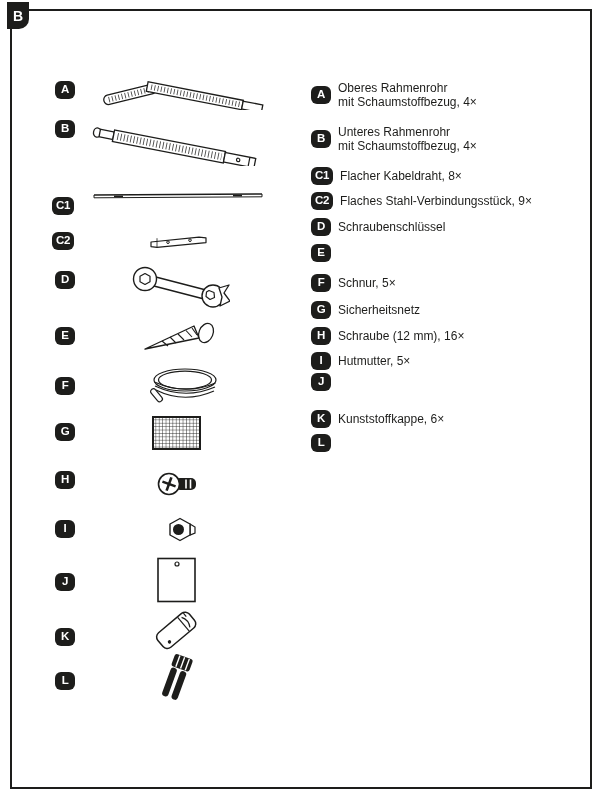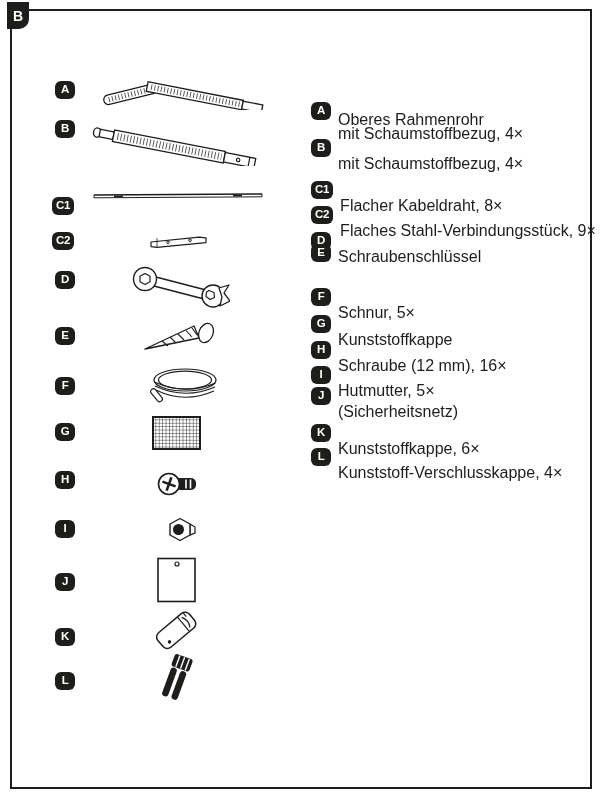--- a/index.html
+++ b/index.html
@@ -17,21 +17,21 @@
   }
   .badge {
     display:inline-flex; align-items:center; justify-content:center;
     min-width:20px; height:18px; padding:0 4px; border-radius:6px;
     background:#1d1d1b; color:#fff; font-size:11.5px; font-weight:bold;
     letter-spacing:-0.3px; line-height:1;
   }
   .part-badge { position:absolute; }
   .part-art { position:absolute; }
   .legend-row { position:absolute; left:311px; display:flex; align-items:center; gap:7px; }
-  .legend-text { font-size:16px; line-height:14px;margin-top:32px; }
+  .legend-text { font-size:12px; line-height:14px; }
   .l1, .l2 { display:block; white-space:nowrap; }
   .l2:empty { display:none; }
   svg { display:block; }
 </style>
 </head>
 <body>
 
 <div class="page">
   <div class="frame"></div>
   <div class="corner-badge">B</div>
@@ -207,20 +207,21 @@
   <div class="legend-row" style="top:81px">
     <span class="badge">A</span>
     <span class="legend-text">
       <span class="l1">Oberes Rahmenrohr</span>
         <span class="l2">mit Schaumstoffbezug, 4×</span>
     </span>
   </div>
   <div class="legend-row" style="top:125px">
     <span class="badge">B</span>
     <span class="legend-text">
+      <span class="l1">Unteres Rahmenrohr</span>
         <span class="l2">mit Schaumstoffbezug, 4×</span>
     </span>
   </div>
   <div class="legend-row" style="top:167px">
     <span class="badge">C1</span>
     <span class="legend-text">
       <span class="l1">Flacher Kabeldraht, 8×</span>
     </span>
   </div>
   <div class="legend-row" style="top:192px">
@@ -240,46 +241,42 @@
   </div>
   <div class="legend-row" style="top:274px">
     <span class="badge">F</span>
     <span class="legend-text">
       <span class="l1">Schnur, 5×</span>
     </span>
   </div>
   <div class="legend-row" style="top:301px">
     <span class="badge">G</span>
     <span class="legend-text">
-      <span class="l1">Kunststoffkappe</span>
+      <span class="l1">Sicherheitsnetz</span>
     </span>
   </div>
   <div class="legend-row" style="top:327px">
     <span class="badge">H</span>
     <span class="legend-text">
       <span class="l1">Schraube (12 mm), 16×</span>
     </span>
   </div>
   <div class="legend-row" style="top:352px">
     <span class="badge">I</span>
     <span class="legend-text">
       <span class="l1">Hutmutter, 5×</span>
     </span>
   </div>
   <div class="legend-row" style="top:373px">
     <span class="badge">J</span>
     <span class="legend-text">
-        <span class="l2">(Sicherheitsnetz)</span>
     </span>
   </div>
   <div class="legend-row" style="top:410px">
     <span class="badge">K</span>
     <span class="legend-text">
       <span class="l1">Kunststoffkappe, 6×</span>
     </span>
   </div>
   <div class="legend-row" style="top:434px">
     <span class="badge">L</span>
-    <span class="legend-text">
-      <span class="l1">Kunststoff-Verschlusskappe, 4×</span>
-    </span>
   </div>
 </div>
 
 </body></html>

